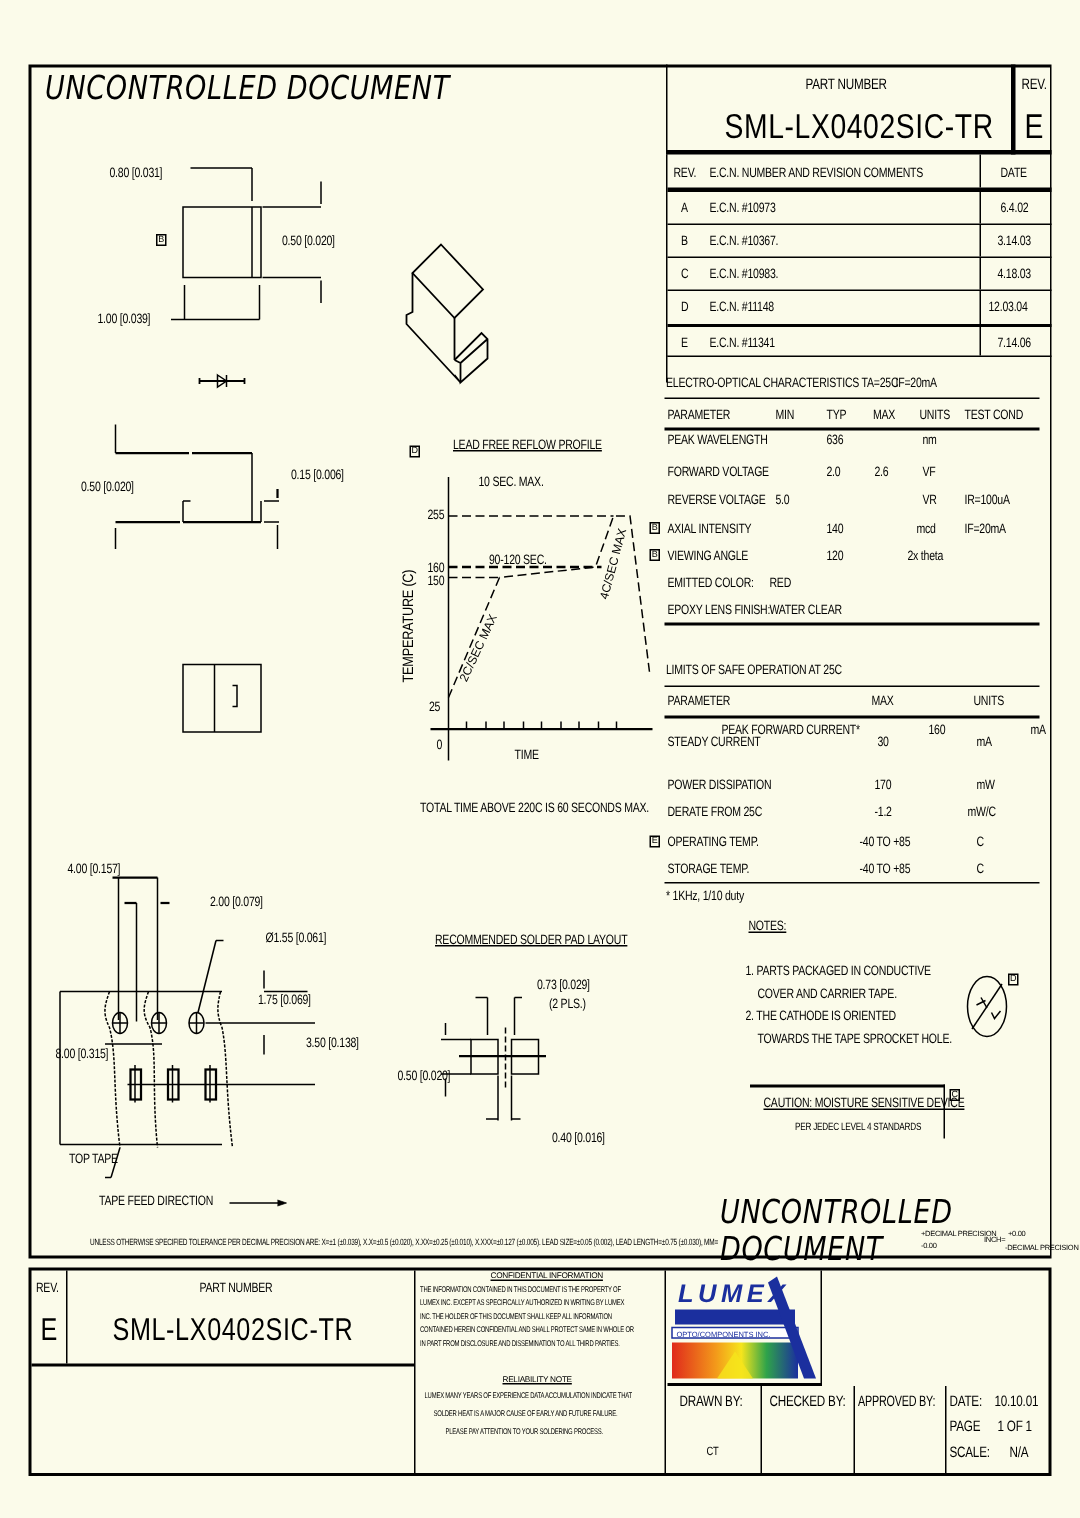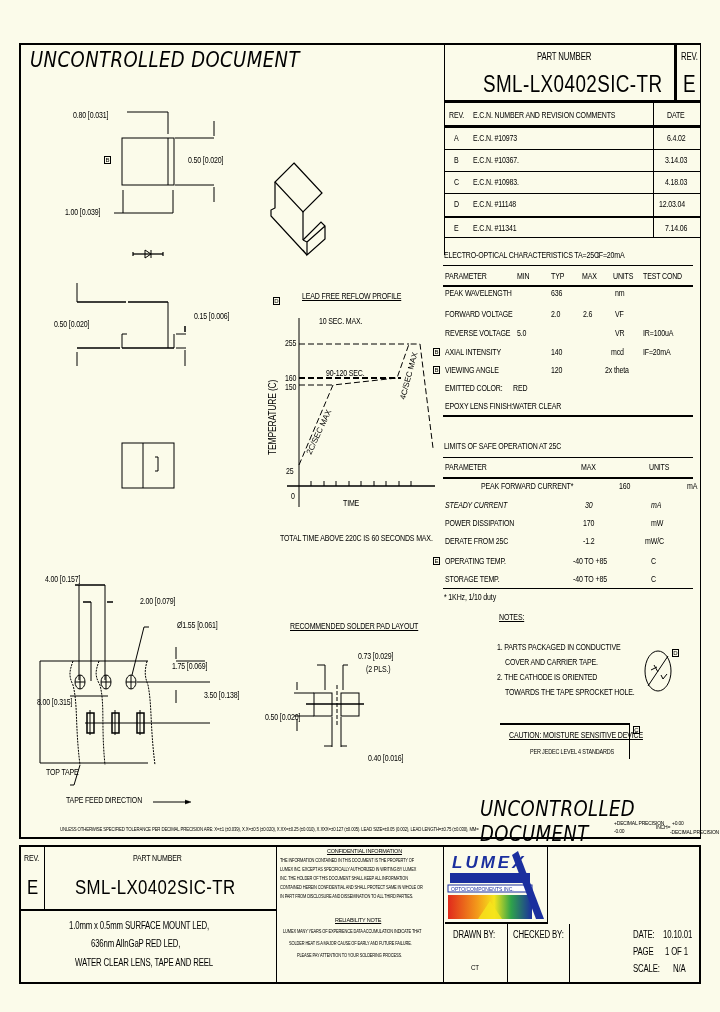--- a/index.html
+++ b/index.html
@@ -148,21 +148,21 @@
   <span class="t cond" style="left:2px;">PARAMETER</span>
   <span class="t cond" style="left:138px;">MAX</span>
   <span class="t cond" style="left:206px;">UNITS</span>
 </div>
 <div class="hr" style="left:443px; top:477px; width:250px;"></div>
 <div class="spec-row" style="top:482px;margin-left:36px;">
   <span class="t cond" style="left:2px;">PEAK FORWARD CURRENT*</span>
   <span class="t cond" style="left:140px;">160</span>
   <span class="t cond" style="left:208px;">mA</span>
 </div>
-<div class="spec-row" style="top:501px;font-style:italic;">
+<div class="spec-row" style="top:490px;">
   <span class="t cond" style="left:2px;">STEADY CURRENT</span>
   <span class="t cond" style="left:142px;">30</span>
   <span class="t cond" style="left:208px;">mA</span>
 </div>
 <div class="spec-row" style="top:519px;">
   <span class="t cond" style="left:2px;">POWER DISSIPATION</span>
   <span class="t cond" style="left:140px;">170</span>
   <span class="t cond" style="left:208px;">mW</span>
 </div>
 <div class="spec-row" style="top:537px;">
@@ -390,25 +390,20 @@
     <div class="t cond" style="left:3px; top:7px;">REV.</div>
     <div class="t" style="left:6px; top:29px; font-size:21px; font-weight:300; transform:scaleX(0.8);">E</div>
   </div>
 
   <div class="cell" style="left:24px; top:0; width:230px; height:62px;">
     <div class="t cond" style="left:88px; top:7px;">PART NUMBER</div>
     <div class="t" style="left:30px; top:29px; font-size:21px; font-weight:300; transform:scaleX(0.8); letter-spacing:0.5px;">SML-LX0402SIC-TR</div>
   </div>
   <div class="hr" style="left:0; top:62px; width:255px;"></div>
 
-  <div class="cell" style="left:0; top:63px; width:255px; height:72px;">
-    <div class="t" style="left:48px; top:11px; font-size:10px; transform:scaleX(0.78);">1.0mm x 0.5mm SURFACE MOUNT LED,</div>
-    <div class="t" style="left:70px; top:29px; font-size:10px; transform:scaleX(0.78);">636nm AlInGaP RED LED,</div>
-    <div class="t" style="left:54px; top:48px; font-size:10px; transform:scaleX(0.78);">WATER CLEAR LENS, TAPE AND REEL</div>
-  </div>
 
   <div class="cell" style="left:255px; top:0; width:168px; height:135px; border-left-width:1.5px; border-right-width:1.5px;">
     <div class="t" style="left:50px; top:2px; font-size:5.5px; text-decoration:underline;">CONFIDENTIAL INFORMATION</div>
     <div class="t" style="left:3px; top:11px; font-size:5.5px; transform:scaleX(0.72);">THE INFORMATION CONTAINED IN THIS DOCUMENT IS THE PROPERTY OF</div>
     <div class="t" style="left:3px; top:20px; font-size:5.5px; transform:scaleX(0.72);">LUMEX INC. EXCEPT AS SPECIFICALLY AUTHORIZED IN WRITING BY LUMEX</div>
     <div class="t" style="left:3px; top:29px; font-size:5.5px; transform:scaleX(0.72);">INC. THE HOLDER OF THIS DOCUMENT SHALL KEEP ALL INFORMATION</div>
     <div class="t" style="left:3px; top:38px; font-size:5.5px; transform:scaleX(0.72);">CONTAINED HEREIN CONFIDENTIAL AND SHALL PROTECT SAME IN WHOLE OR</div>
     <div class="t" style="left:3px; top:47px; font-size:5.5px; transform:scaleX(0.72);">IN PART FROM DISCLOSURE AND DISSEMINATION TO ALL THIRD PARTIES.</div>
     <div class="t" style="left:58px; top:71px; font-size:5.5px; text-decoration:underline;">RELIABILITY NOTE</div>
     <div class="t" style="left:6px; top:82px; font-size:5.5px; transform:scaleX(0.72);">LUMEX MANY YEARS OF EXPERIENCE DATA ACCUMULATION INDICATE THAT</div>
@@ -438,20 +433,23 @@
   </div>
 
 
   <div class="cell" style="left:487px; top:77px; width:62px; height:58px; border-right-width:1.5px;">
     <div class="t" style="left:5px; top:6px; font-size:10px; transform:scaleX(0.78);">CHECKED BY:</div>
   </div>
   <div class="cell" style="left:424px; top:77px; width:63px; height:58px; border-right-width:1.5px;">
     <div class="t" style="left:8px; top:6px; font-size:10px; transform:scaleX(0.78);">DRAWN BY:</div>
     <div class="t" style="left:26px; top:40px; font-size:8px; transform:scaleX(0.78);">CT</div>
   </div>
+  <div class="cell" style="left:549px; top:77px; width:61px; height:58px; border-right-width:1.5px;">
+    <div class="t" style="left:2px; top:6px; font-size:10px; transform:scaleX(0.72);">APPROVED BY:</div>
+  </div>
   <div class="cell" style="left:610px; top:77px; width:70px; height:58px;">
     <div class="t" style="left:2px; top:6px; font-size:10px; transform:scaleX(0.78);">DATE:</div>
     <div class="t" style="left:32px; top:6px; font-size:10px; transform:scaleX(0.78);">10.10.01</div>
     <div class="t" style="left:2px; top:23px; font-size:10px; transform:scaleX(0.78);">PAGE</div>
     <div class="t" style="left:34px; top:23px; font-size:10px; transform:scaleX(0.78);">1 OF 1</div>
     <div class="t" style="left:2px; top:40px; font-size:10px; transform:scaleX(0.78);">SCALE:</div>
     <div class="t" style="left:42px; top:40px; font-size:10px; transform:scaleX(0.78);">N/A</div>
   </div>
 </div>
 

